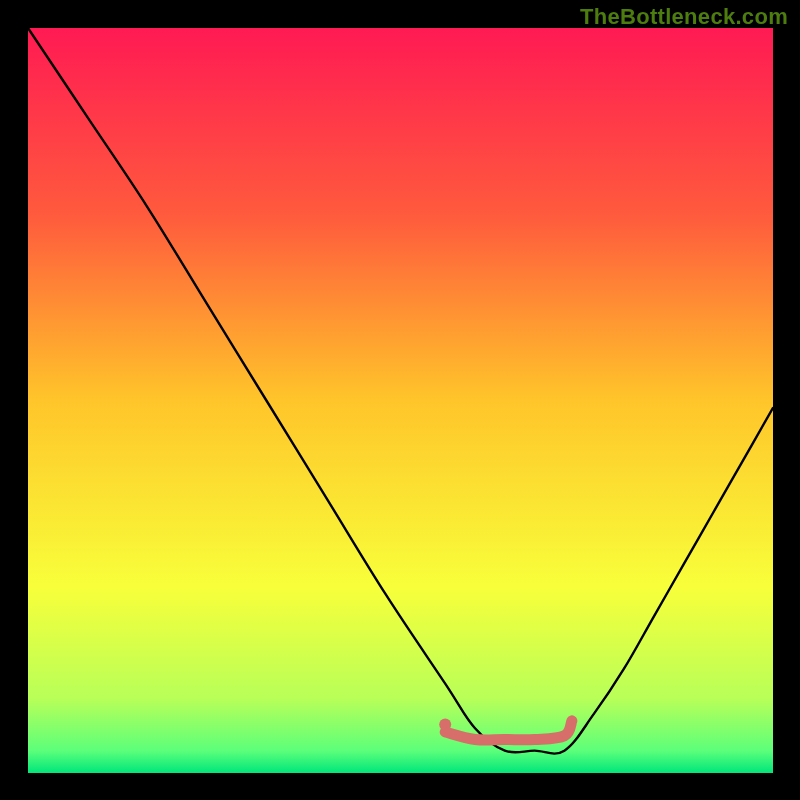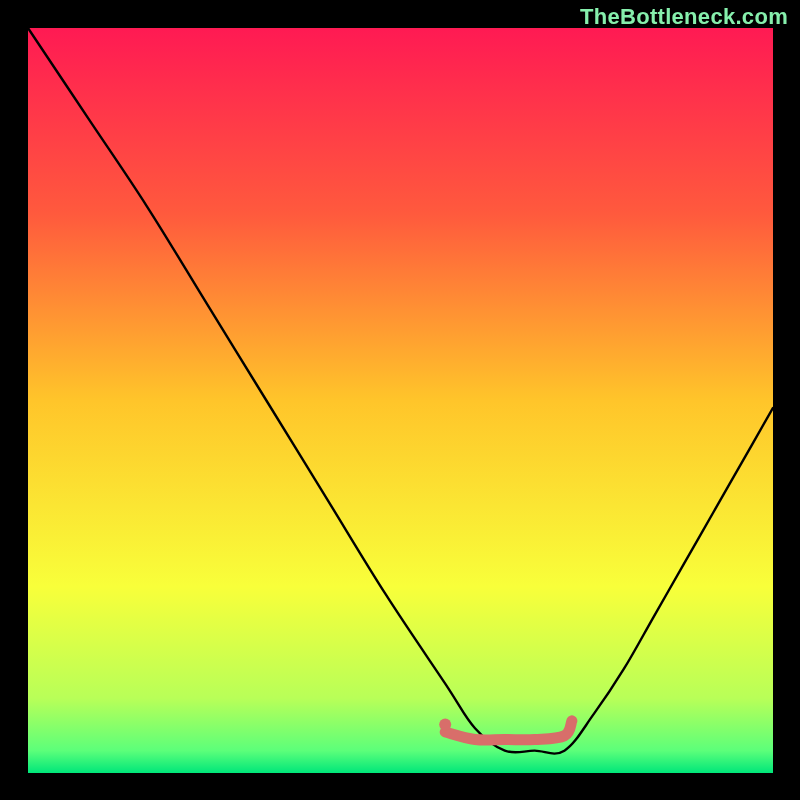--- a/index.html
+++ b/index.html
@@ -26,21 +26,21 @@
   }
   .plot svg {
     display: block;
     width: 745px;
     height: 745px;
   }
   .attribution {
     position: absolute;
     top: 4px;
     right: 12px;
-    color: #86efac;
+    color: #4d7c0f;
     font-size: 22px;
     font-weight: 600;
     letter-spacing: 0.3px;
   }
 </style>
 </head>
 <body>
 
 <div class="stage">
 

